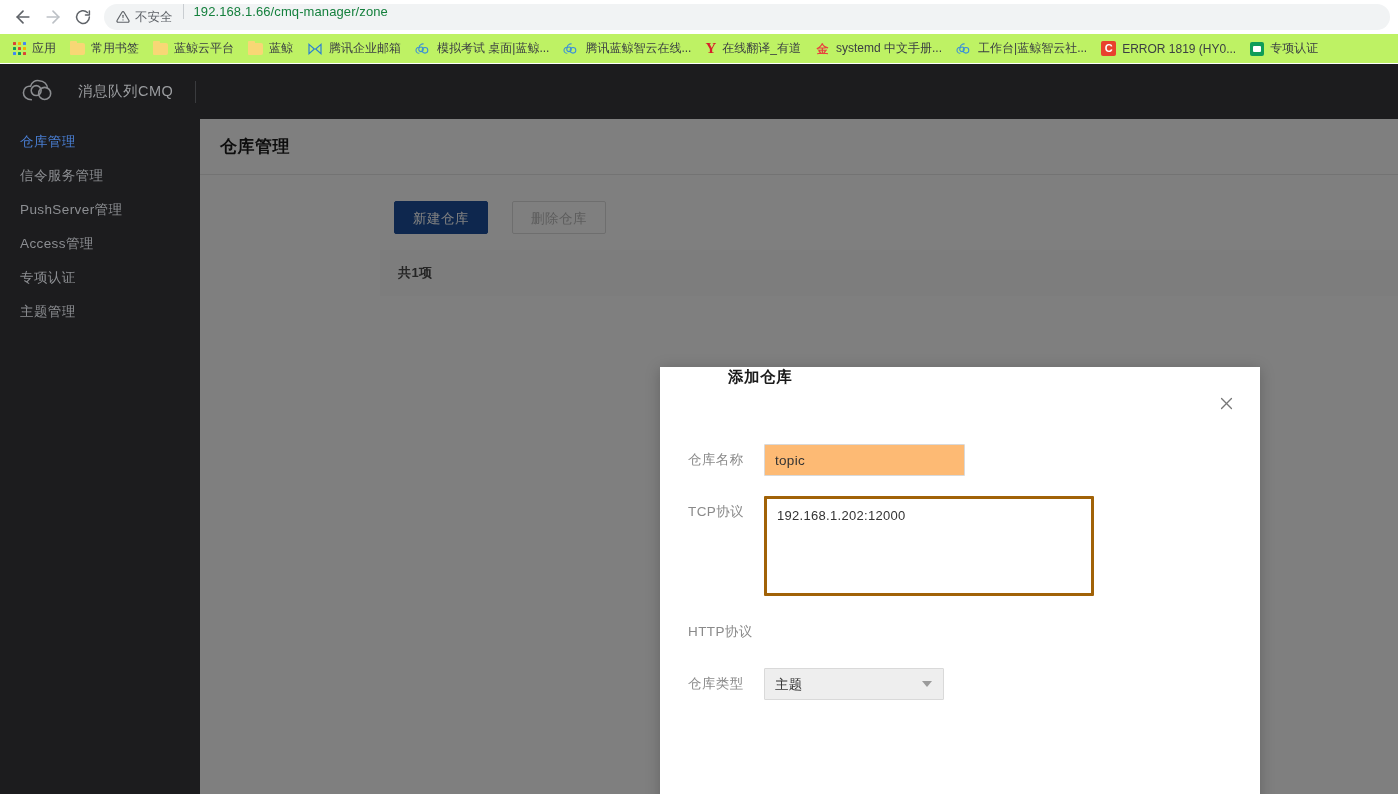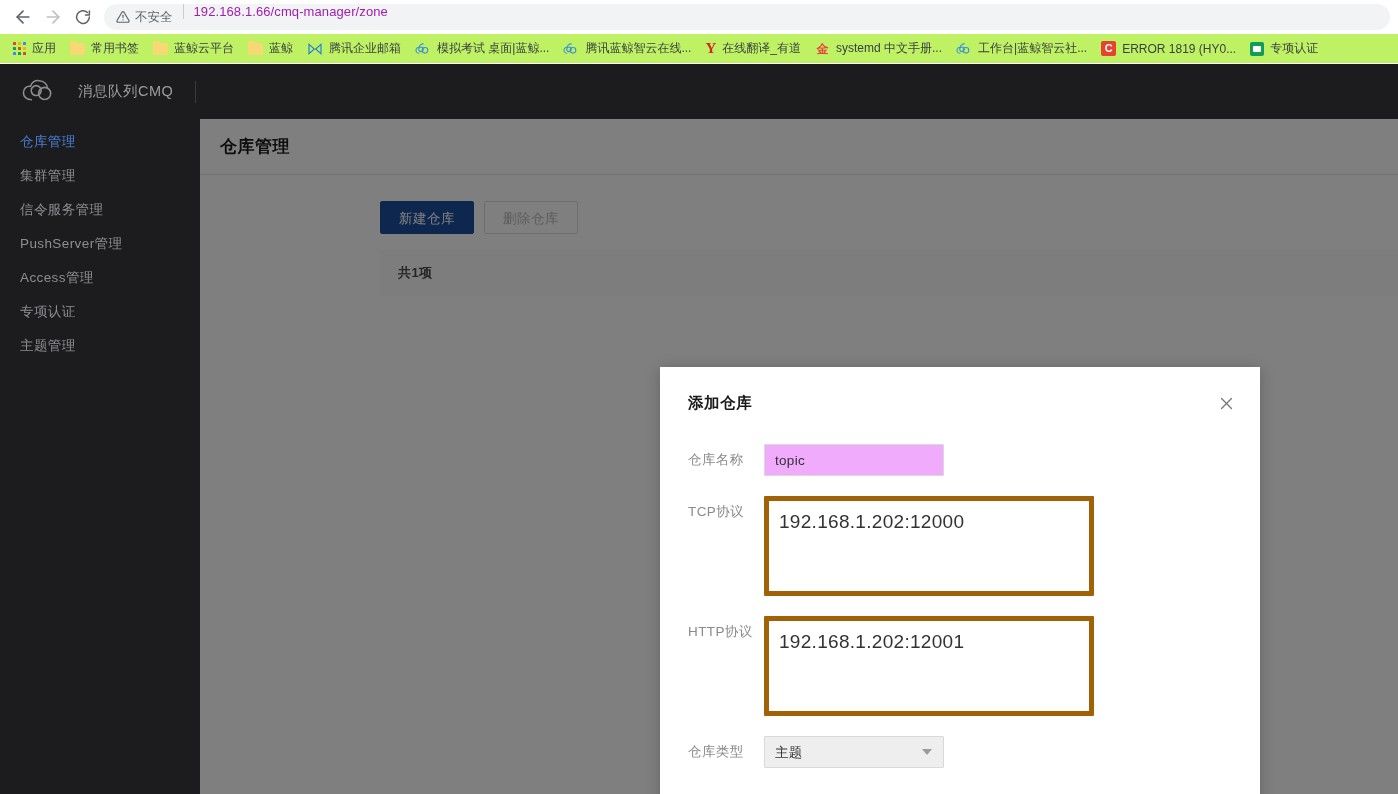--- a/index.html
+++ b/index.html
@@ -54,21 +54,21 @@
   .security-chip .warn-tri { display:block; }
   .omnibox-divider {
     width: 1px;
     height: 15px;
     background: #c9cdd1;
     margin: 0 10px;
     flex: 0 0 auto;
   }
   .omnibox-url {
     font-size: 13px;
-    color: #a21caf;
+    color: #15803d;
     white-space: nowrap;
     overflow: hidden;
     text-overflow: ellipsis;
     letter-spacing: 0.1px;
   }
 
   .bookmarks-bar {
     height: 30px;
     display: flex;
     align-items: center;
@@ -262,20 +262,21 @@
     padding: 6px 0 16px 0;
   }
   .btn {
     font-size: 13.5px;
     border-radius: 2px;
     padding: 0 18px;
     height: 33px;
     line-height: 33px;
     letter-spacing: 0.5px;
     display: inline-block;
+    margin-left: 14px;
   }
   .btn-primary {
     background: #1c4f9c;
     color: #ffffff;
     border: 1px solid #1c4f9c;
   }
   .btn-disabled {
     background: #ffffff;
     color: #b9b9b9;
     border: 1px solid #dcdcdc;
@@ -342,23 +343,23 @@
     position: absolute;
     left: 660px; top: 303px;
     width: 600px; height: 467px;
     background: #ffffff;
     z-index: 20;
     box-shadow: 0 2px 14px rgba(0,0,0,0.22);
   }
   .modal-head {
     height: 72px;
     display: flex;
-    align-items: center;
     padding: 0 28px 0 28px;
     position: relative;
+    margin-left: 40px;
   }
   .modal-title {
     font-size: 15.5px;
     font-weight: bold;
     color: #1a1a1a;
     letter-spacing: 0.6px;
   }
   .modal-close {
     position: absolute;
     right: 22px; top: 24px;
@@ -375,37 +376,37 @@
   }
   .form-label {
     width: 76px;
     flex: 0 0 76px;
     font-size: 13.5px;
     color: #8a8a8a;
     line-height: 32px;
     letter-spacing: 0.4px;
   }
   .field-input {
-    width: 180px;
+    width: 201px;
     height: 32px;
     border: 1px solid #d9d9d9;
-    background: #f0abfc;
+    background: #fdba74;
     font-size: 13.5px;
     color: #333;
     padding: 0 10px;
     border-radius: 1px;
     font-family: "Liberation Sans", sans-serif;
     letter-spacing: 0.3px;
   }
   .field-textarea {
     width: 330px;
     height: 100px;
-    border: 5px solid #a16207;
-    background: #ffffff;
-    font-size: 19px;
+    border: 3px solid #a16207;
+    background: #ffffff;
+    font-size: 13px;
     color: #333;
     padding: 8px 10px;
     border-radius: 1px;
     resize: none;
     font-family: "Liberation Sans", sans-serif;
     line-height: 1.4;
     letter-spacing: 0.3px;
   }
   .select-wrap {
     position: relative;
@@ -572,23 +573,20 @@
   </div>
 
   <div class="app-body">
 
     <div class="sidebar">
       <div class="sidebar-menu" id="sidebar-menu">
           <div class="menu-item active">
             <span>仓库管理</span>
           </div>
           <div class="menu-item">
-            <span>集群管理</span>
-          </div>
-          <div class="menu-item">
             <span>信令服务管理</span>
           </div>
           <div class="menu-item">
             <span>PushServer管理</span>
           </div>
           <div class="menu-item">
             <span>Access管理</span>
           </div>
           <div class="menu-item">
             <span>专项认证</span>
@@ -642,21 +640,20 @@
         <input class="field-input" type="text" value="topic" style="">
       </div>
 
       <div class="form-row">
         <span class="form-label">TCP协议</span>
         <textarea class="field-textarea" style="">192.168.1.202:12000</textarea>
       </div>
 
       <div class="form-row">
         <span class="form-label">HTTP协议</span>
-        <textarea class="field-textarea" style="">192.168.1.202:12001</textarea>
       </div>
 
       <div class="form-row">
         <span class="form-label">仓库类型</span>
         <div class="select-wrap">
           <select class="field-select" id="type-select"><option>主题</option><option>队列</option></select>
           <span class="select-caret"></span>
         </div>
       </div>
 

